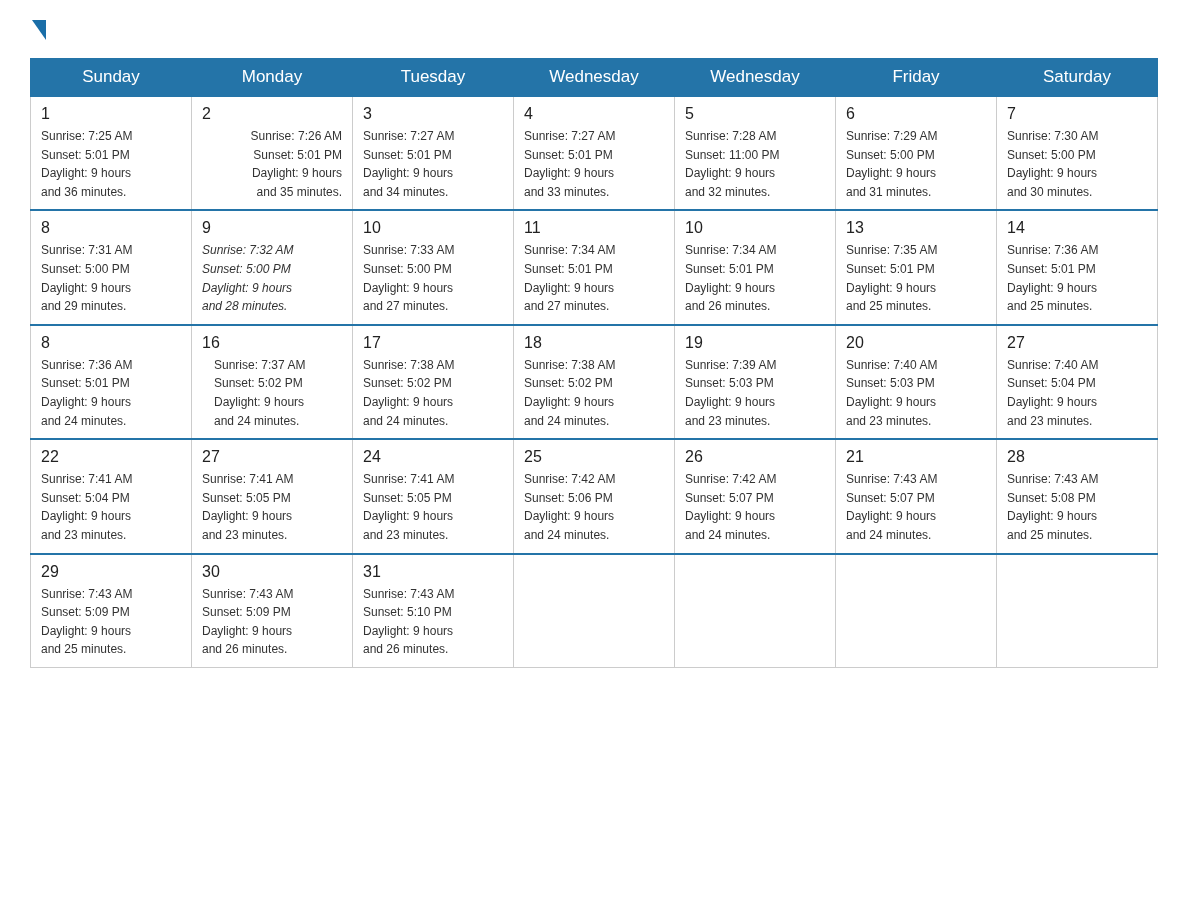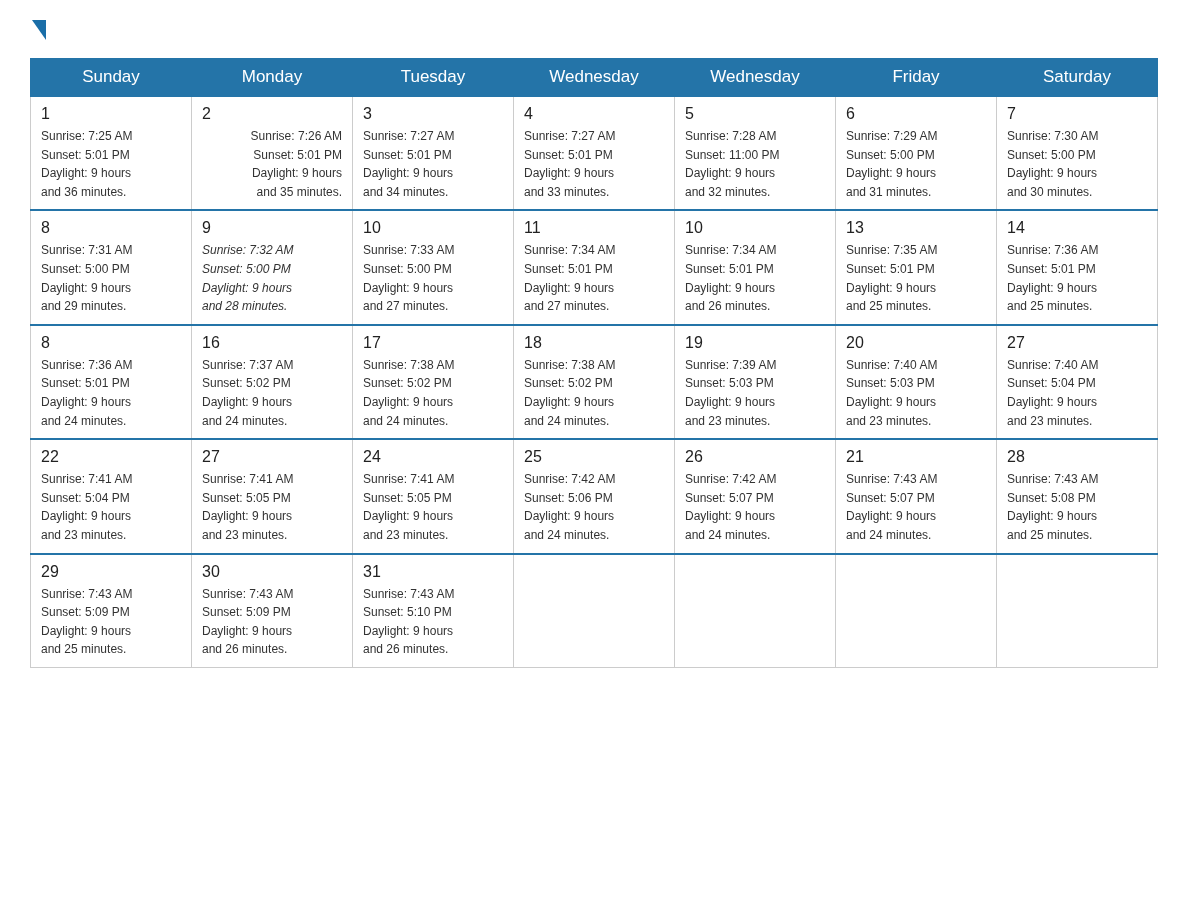--- a/index.html
+++ b/index.html
@@ -236,21 +236,21 @@
       <tr class="week-row">
         <td>
           <span class="day-num">8</span>
           <div class="day-info" style="white-space: pre-line;">Sunrise: 7:36 AM
 Sunset: 5:01 PM
 Daylight: 9 hours
 and 24 minutes.</div>
         </td>
         <td>
           <span class="day-num">16</span>
-          <div class="day-info" style="white-space: pre-line;">Sunrise: 7:37 AM
+          <div class="day-info" style="white-space: pre-line; margin-left: 12px;">Sunrise: 7:37 AM
 Sunset: 5:02 PM
 Daylight: 9 hours
 and 24 minutes.</div>
         </td>
         <td>
           <span class="day-num">17</span>
           <div class="day-info" style="white-space: pre-line;">Sunrise: 7:38 AM
 Sunset: 5:02 PM
 Daylight: 9 hours
 and 24 minutes.</div>

